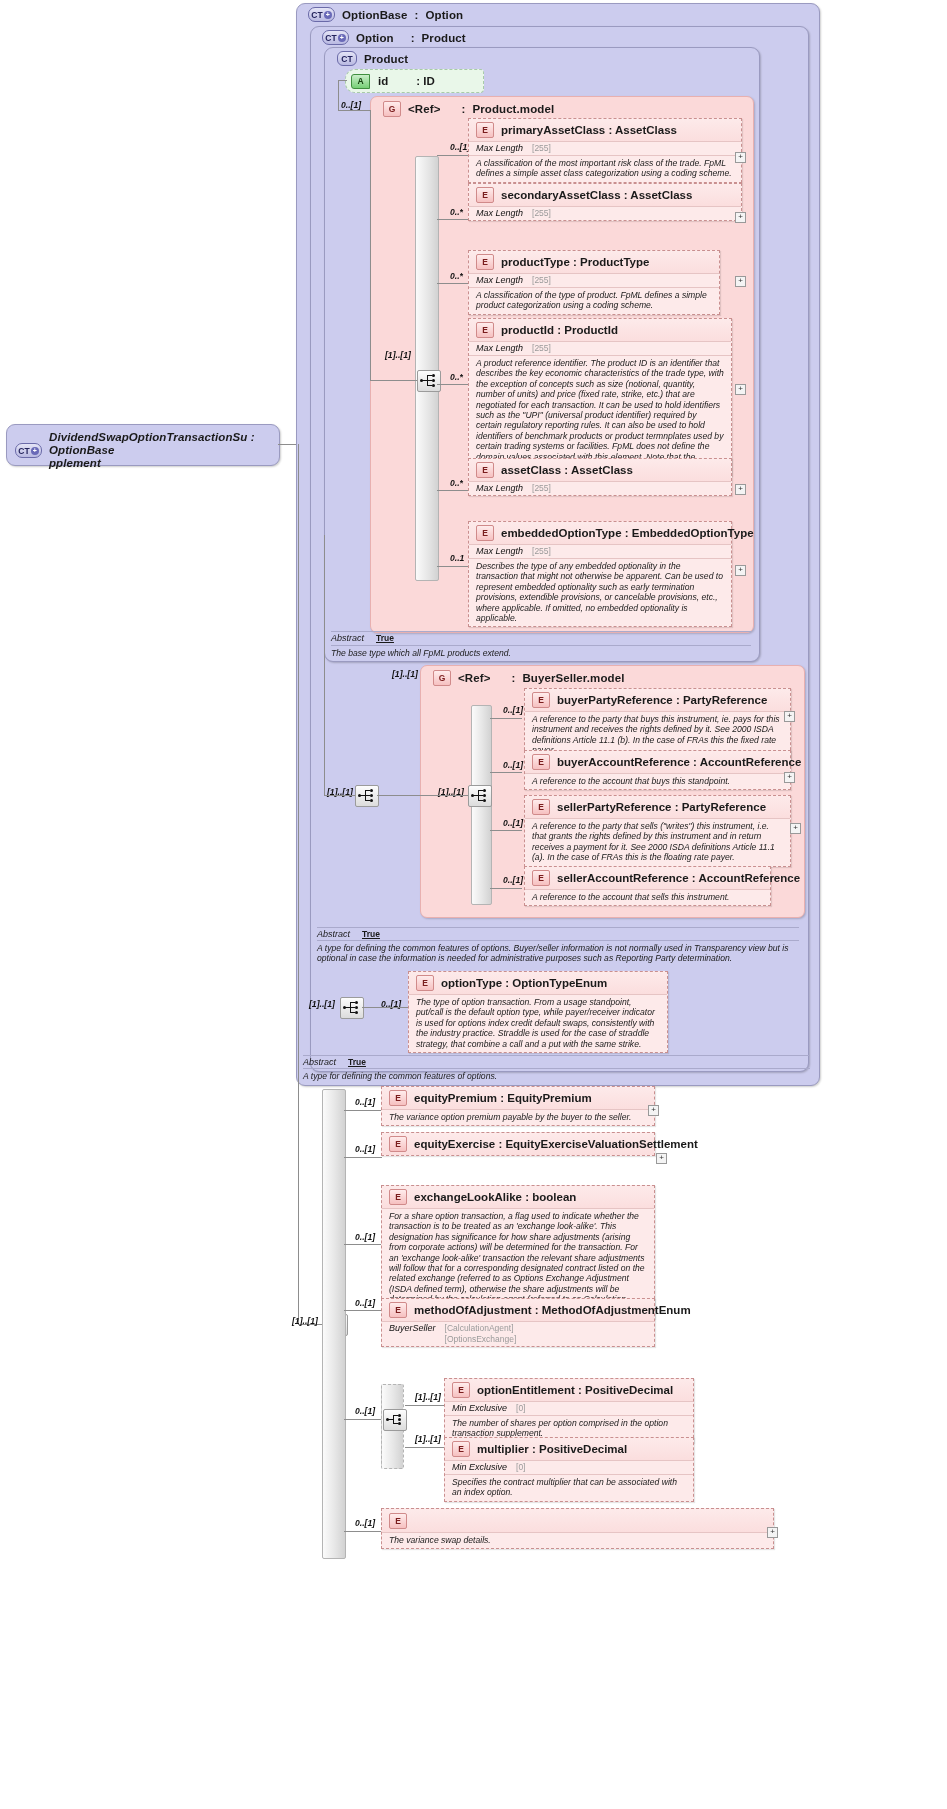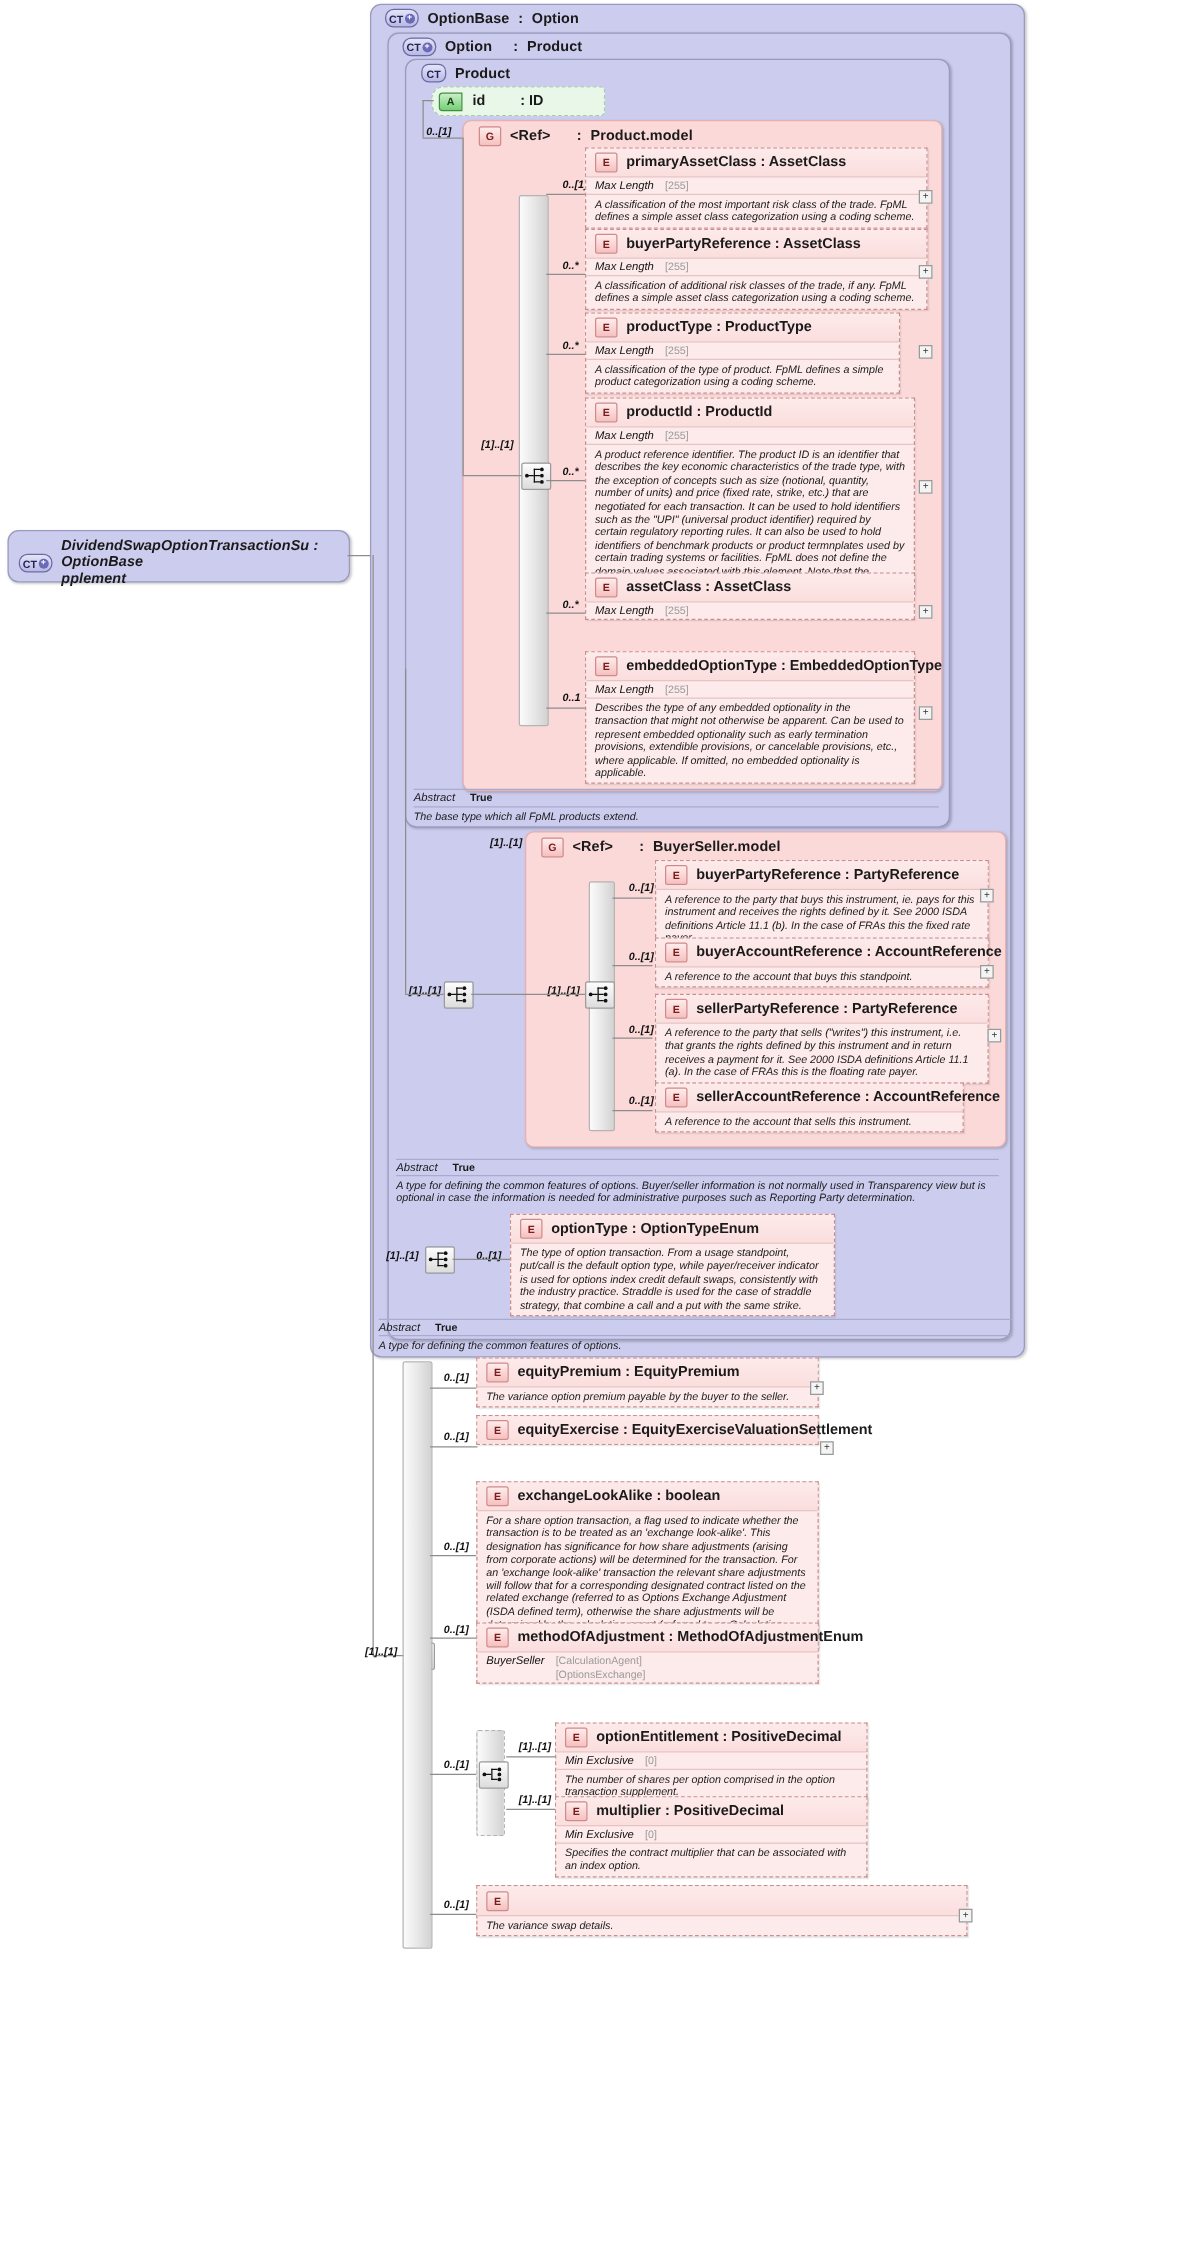--- a/index.html
+++ b/index.html
@@ -51,21 +51,21 @@
             font-style:italic;align-items:flex-start;}
   .el-facet .fname{font-style:italic;color:#111;}
   .el-facet .fval{font-style:normal;color:#9b9b9b;font-size:8.5px;line-height:11px;}
   .el-doc{padding:2px 7px 3px 7px;font-size:8.6px;line-height:10.4px;font-style:italic;
           color:#1a1a1a;border-top:1px solid #e6c4c4;}
 
   
   .abs-row{position:absolute;display:flex;gap:12px;font-size:9px;align-items:center;
            border-top:1px solid #aaaacc;padding-top:1px;}
   .abs-row .k{font-style:italic;}
-  .abs-row .v{font-weight:bold;font-size:8.5px;}
+  .abs-row .v{font-weight:bold;font-size:8.5px;text-decoration:underline;}
   .doc-row{position:absolute;font-size:8.6px;line-height:10.4px;font-style:italic;
            border-top:1px solid #aaaacc;padding-top:2px;}
 
   
   .occ{position:absolute;font-size:8.6px;font-style:italic;font-weight:bold;color:#111;white-space:nowrap;}
 
   
   .seqico{position:absolute;width:22px;height:20px;border:1px solid #9b9b9b;border-radius:2px;
           background:linear-gradient(#fdfdfd,#dcdcdc);}
   .seqico .dot{position:absolute;width:3px;height:3px;border-radius:50%;background:#111;}
@@ -174,27 +174,26 @@
     </div>
     <div class="el-doc">A classification of the most important risk class of the trade. FpML defines a simple asset class categorization using a coding scheme.</div>
   </div>
   <div class="exp" style="left:735px;top:152px;">+</div>
 
   <div class="occ" style="left:450px;top:207px;">0..*</div>
   <div class="hl" style="left:437px;top:219px;width:32px;"></div>
   <div class="el" style="left:468px;top:183px;width:272px;">
     <div class="el-title">
       <span class="chip chip-e">E</span>
-      <span>buyerPartyReference : AssetClass</span>
-    </div>
-    <div class="el-facet">
-      <span class="fname">Max Length</span>
-      <span class="fval">[255]</span>
-    </div>
-    <div class="el-doc">A classification of additional risk classes of the trade, if any. FpML defines a simple asset class categorization using a coding scheme.</div>
+      <span>secondaryAssetClass : AssetClass</span>
+    </div>
+    <div class="el-facet">
+      <span class="fname">Max Length</span>
+      <span class="fval">[255]</span>
+    </div>
   </div>
   <div class="exp" style="left:735px;top:212px;">+</div>
 
   <div class="occ" style="left:450px;top:271px;">0..*</div>
   <div class="hl" style="left:437px;top:283px;width:32px;"></div>
   <div class="el" style="left:468px;top:250px;width:250px;">
     <div class="el-title">
       <span class="chip chip-e">E</span>
       <span>productType : ProductType</span>
     </div>

